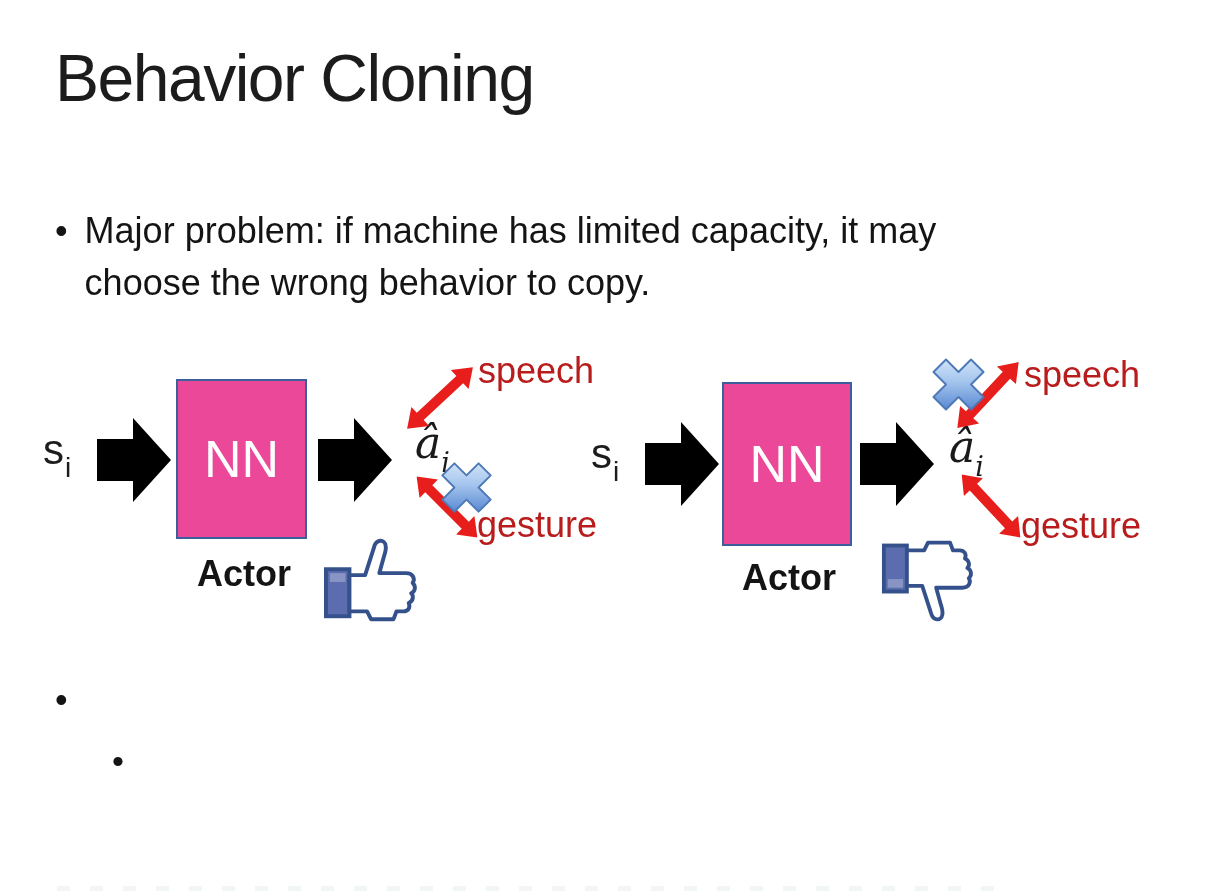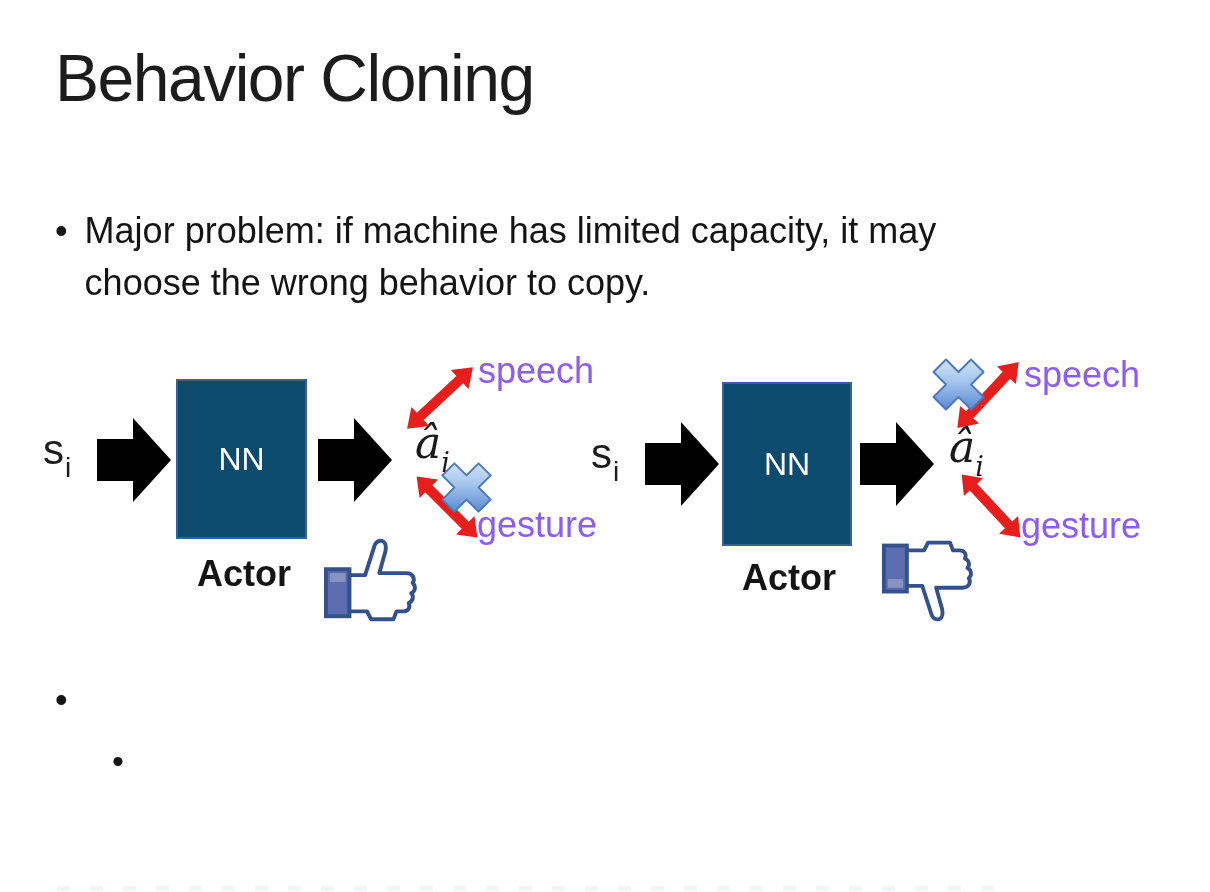--- a/index.html
+++ b/index.html
@@ -17,26 +17,26 @@
   .bullet{display:flex;align-items:flex-start;font-size:36px;line-height:52px;color:#141414;}
   .bullet .marker{flex:0 0 auto;margin-right:17px;}
   .b1{left:55px;top:205px;width:960px;}
   .b2{left:55px;top:674px;width:1120px;}
   .b3{left:112px;top:737px;width:1000px;font-size:34px;line-height:48px;}
   .b3 .marker{margin-right:15px;}
   
   .slabel{font-size:42px;line-height:1;text-align:center;}
   .slabel sub{font-size:28px;line-height:1;position:relative;top:4px;left:1px;}
   .nnbox{
-    width:131px;height:160px;background:#0c4a6e;border:2px solid #3A5F9B;
+    width:131px;height:160px;background:#ec4899;border:2px solid #3A5F9B;
     display:flex;align-items:center;justify-content:center;
-    color:#ffffff;font-size:32px;box-sizing:border-box;
+    color:#ffffff;font-size:52px;box-sizing:border-box;
   }
   .actor{font-size:36px;color:#141414;font-weight:bold;}
-  .outword{font-size:36px;color:#8b5cf6;white-space:nowrap;}
+  .outword{font-size:36px;color:#b91c1c;white-space:nowrap;}
   .ahat{font-family:"DejaVu Serif",serif;font-style:italic;font-size:44px;line-height:1;color:#1a1a1a;margin-left:16px;}
   .ahat sub{font-size:27px;position:relative;top:4px;left:0px;}
   
   .blockarrow{width:74px;height:84px;}
   .darrow{width:90px;height:26px;}
   .darrow svg{display:block;width:100%;height:100%;}
   .rot-sL{left:395px;top:385px;transform:rotate(-43deg);}
   .rot-gL{left:404px;top:494px;width:86px;transform:rotate(45deg);}
   .rot-sR{left:943px;top:382px;transform:rotate(-47deg);}
   .rot-gR{left:948px;top:493px;width:86px;transform:rotate(47deg);}

